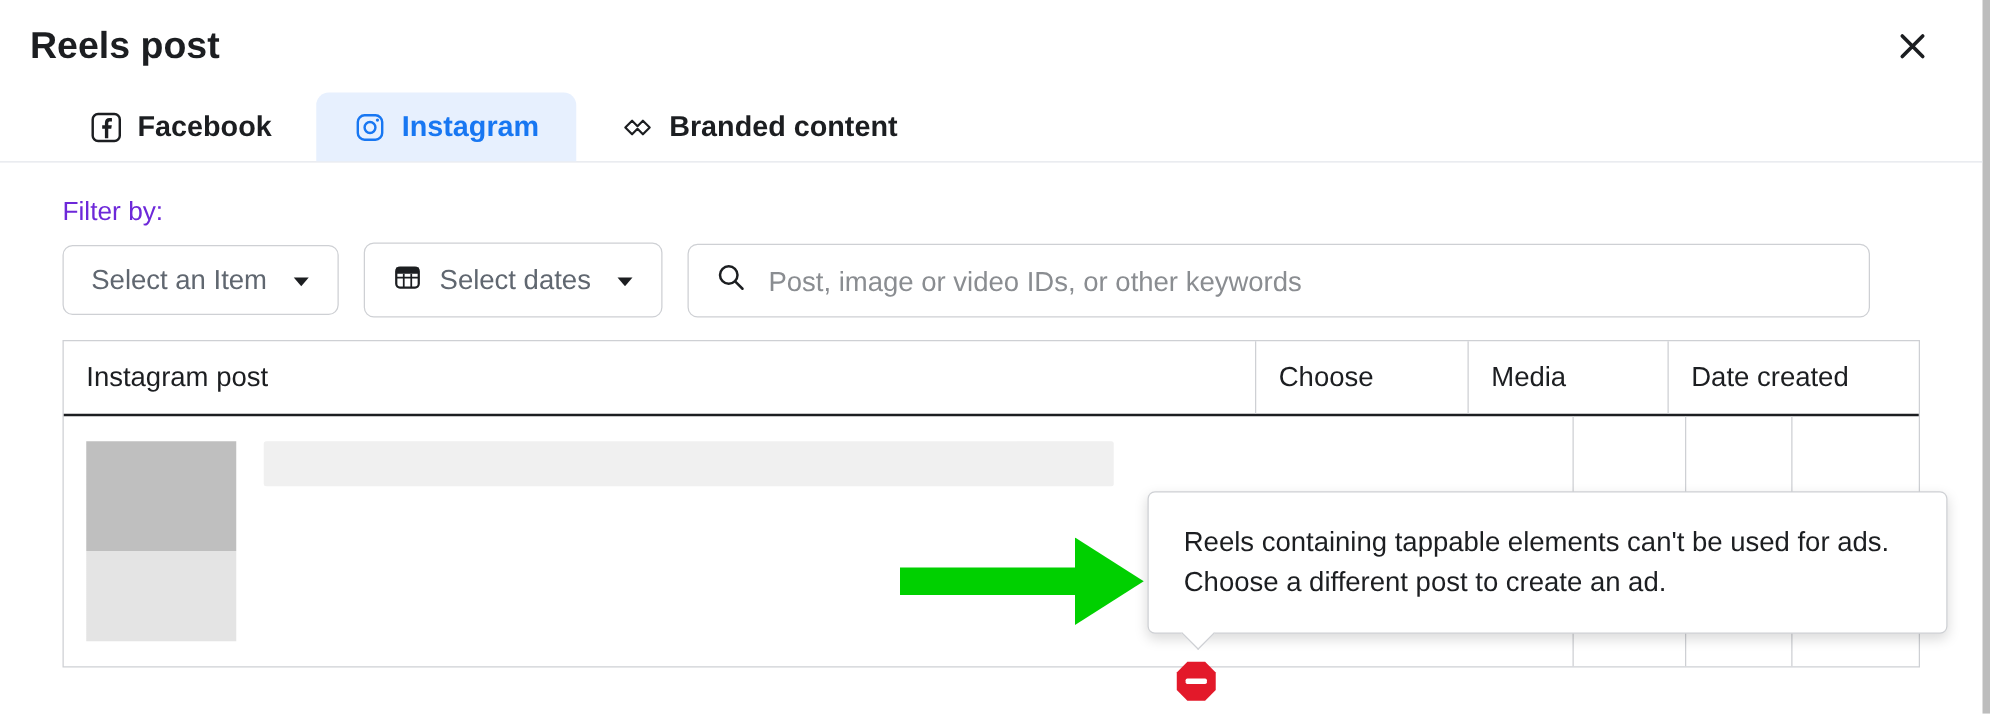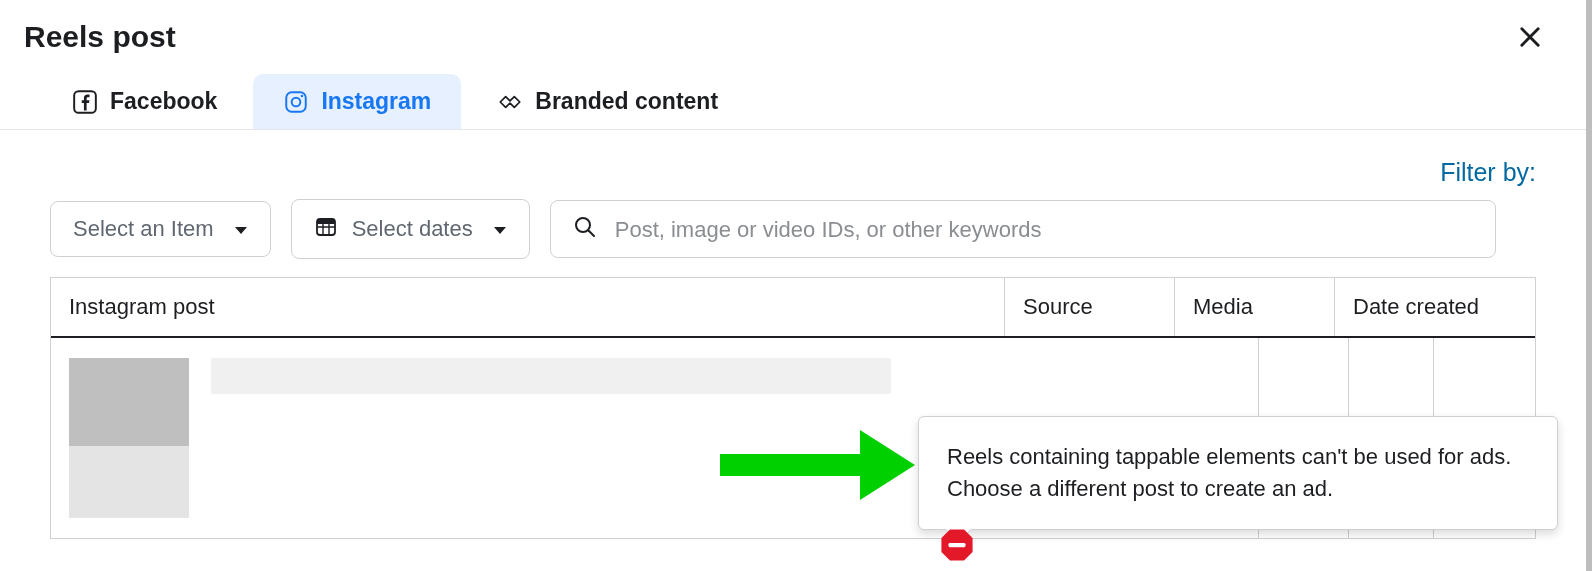--- a/index.html
+++ b/index.html
@@ -61,24 +61,23 @@
     color: #1877f2;
   }
   .tab .tab-icon { display:flex; align-items:center; }
   .tab.active svg { color: #1877f2; }
   .tab svg { width: 26px; height: 26px; }
 
   .filter-section {
     padding: 28px 50px 0 50px;
   }
   .filter-label {
-    font-size: 25px;
-    color: #0369a1;
+    font-size: 21px;
+    color: #6d28d9;
     margin-bottom: 12px;
-    text-align: right;
   }
   .filter-row {
     display: flex;
     gap: 20px;
     align-items: center;
   }
   .dropdown {
     display: flex;
     align-items: center;
     gap: 14px;
@@ -177,21 +176,21 @@
   .arrow-annotation {
     position: absolute;
     left: 720px;
     top: 430px;
     pointer-events: none;
   }
 
   .tooltip {
     position: absolute;
     left: 918px;
-    top: 416px;
+    top: 393px;
     width: 640px;
     background: #fff;
     border: 1px solid #ced0d4;
     border-radius: 6px;
     box-shadow: 0 4px 10px rgba(0,0,0,0.15);
     padding: 24px 28px;
     font-size: 22px;
     line-height: 1.45;
     color: #1c1e21;
   }
@@ -295,21 +294,21 @@
             </svg>
         </span>
         <input type="text" placeholder="Post, image or video IDs, or other keywords" style="">
       </div>
     </div>
   </div>
 
   <div class="table-wrap">
     <div class="thead">
       <div class="th th-post">Instagram post</div>
-      <div class="th th-source">Source</div>
+      <div class="th th-source">Choose</div>
       <div class="th th-media">Media</div>
       <div class="th th-date">Date created</div>
     </div>
     <div class="trow">
       <div class="td td-post">
         <div class="thumb"></div>
         <div class="post-body">
           <div class="post-text-placeholder"></div>
           <div class="post-stats">
             <div class="stat">

